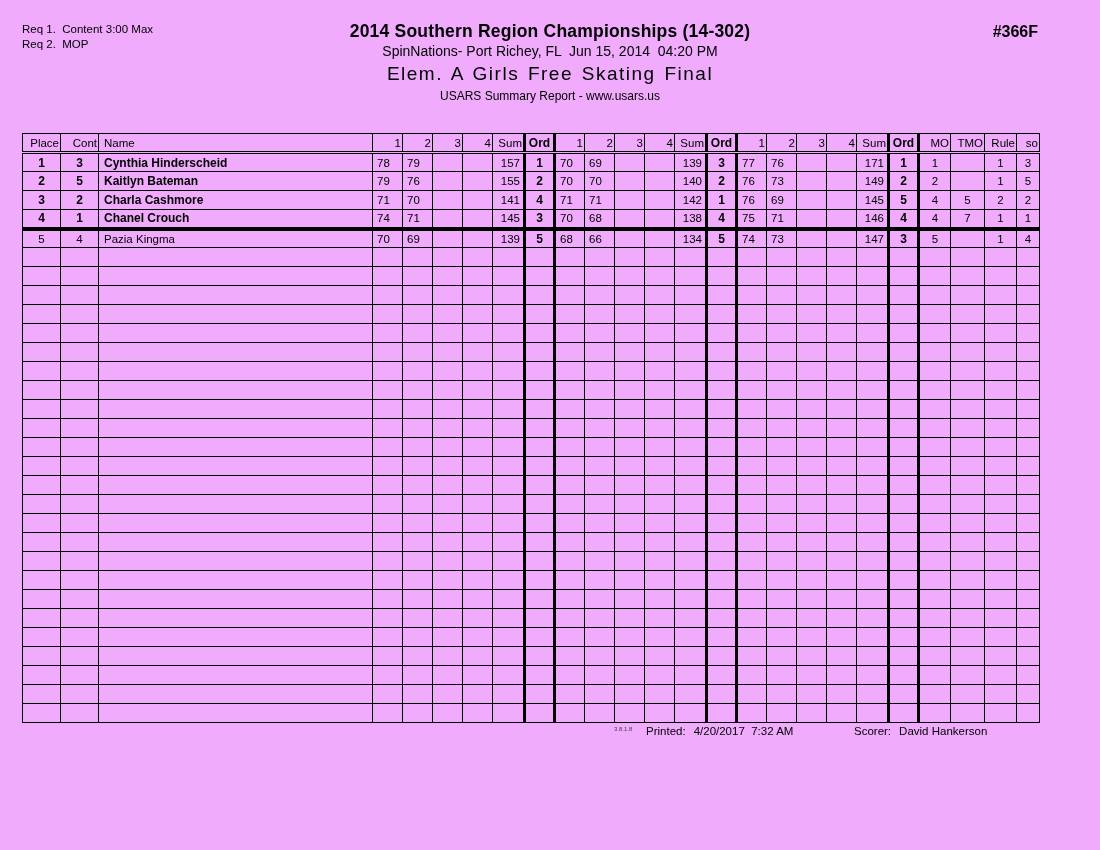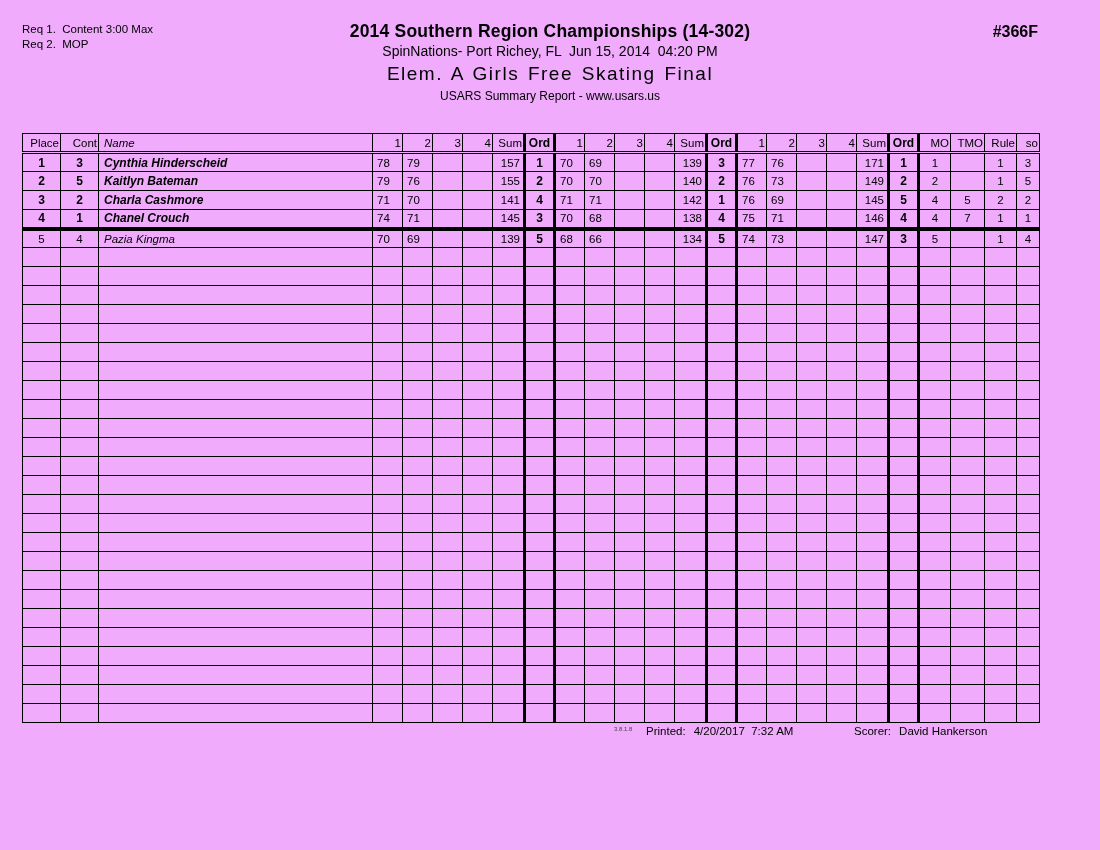--- a/index.html
+++ b/index.html
@@ -32,21 +32,21 @@
     white-space: nowrap;
     vertical-align: middle;
   }
   th { font-weight: normal; text-align: right; border-bottom: 3px double #000; padding: 0 1px; }
   th.tl { text-align: left; padding-left: 5px; }
   .nob { border: none; background: transparent; }
   td.band { border: 1px solid #000; font-size: 11px; text-align: left; padding-left: 4px; height: 21px; }
   .ord { border-left: 3px solid #000; border-right: 3px solid #000; text-align: center; font-weight: bold; font-size: 12px; }
   tr.cut td { border-bottom: 4px solid #000; }
   .c { text-align: center; }
-  .tl { text-align: left; padding-left: 5px; font-style: italic; }
+  .tl { text-align: left; padding-left: 5px; }
   .b { font-weight: bold; font-size: 12px; }
   .sc { text-align: left; padding-left: 4px; }
   .sum { text-align: right; padding-right: 3px; }
 
   
   .report-footer { position: relative; margin-left: 22px; width: 1017px; height: 20px; margin-top: 0; font-size: 11.5px; }
   .version-tag { position: absolute; left: 592px; top: 3px; font-size: 6px; color: #444; }
   .printed-block { position: absolute; left: 624px; top: 2px; }
   .scorer-block { position: absolute; left: 832px; top: 2px; }
   .lbl { margin-right: 8px; }

